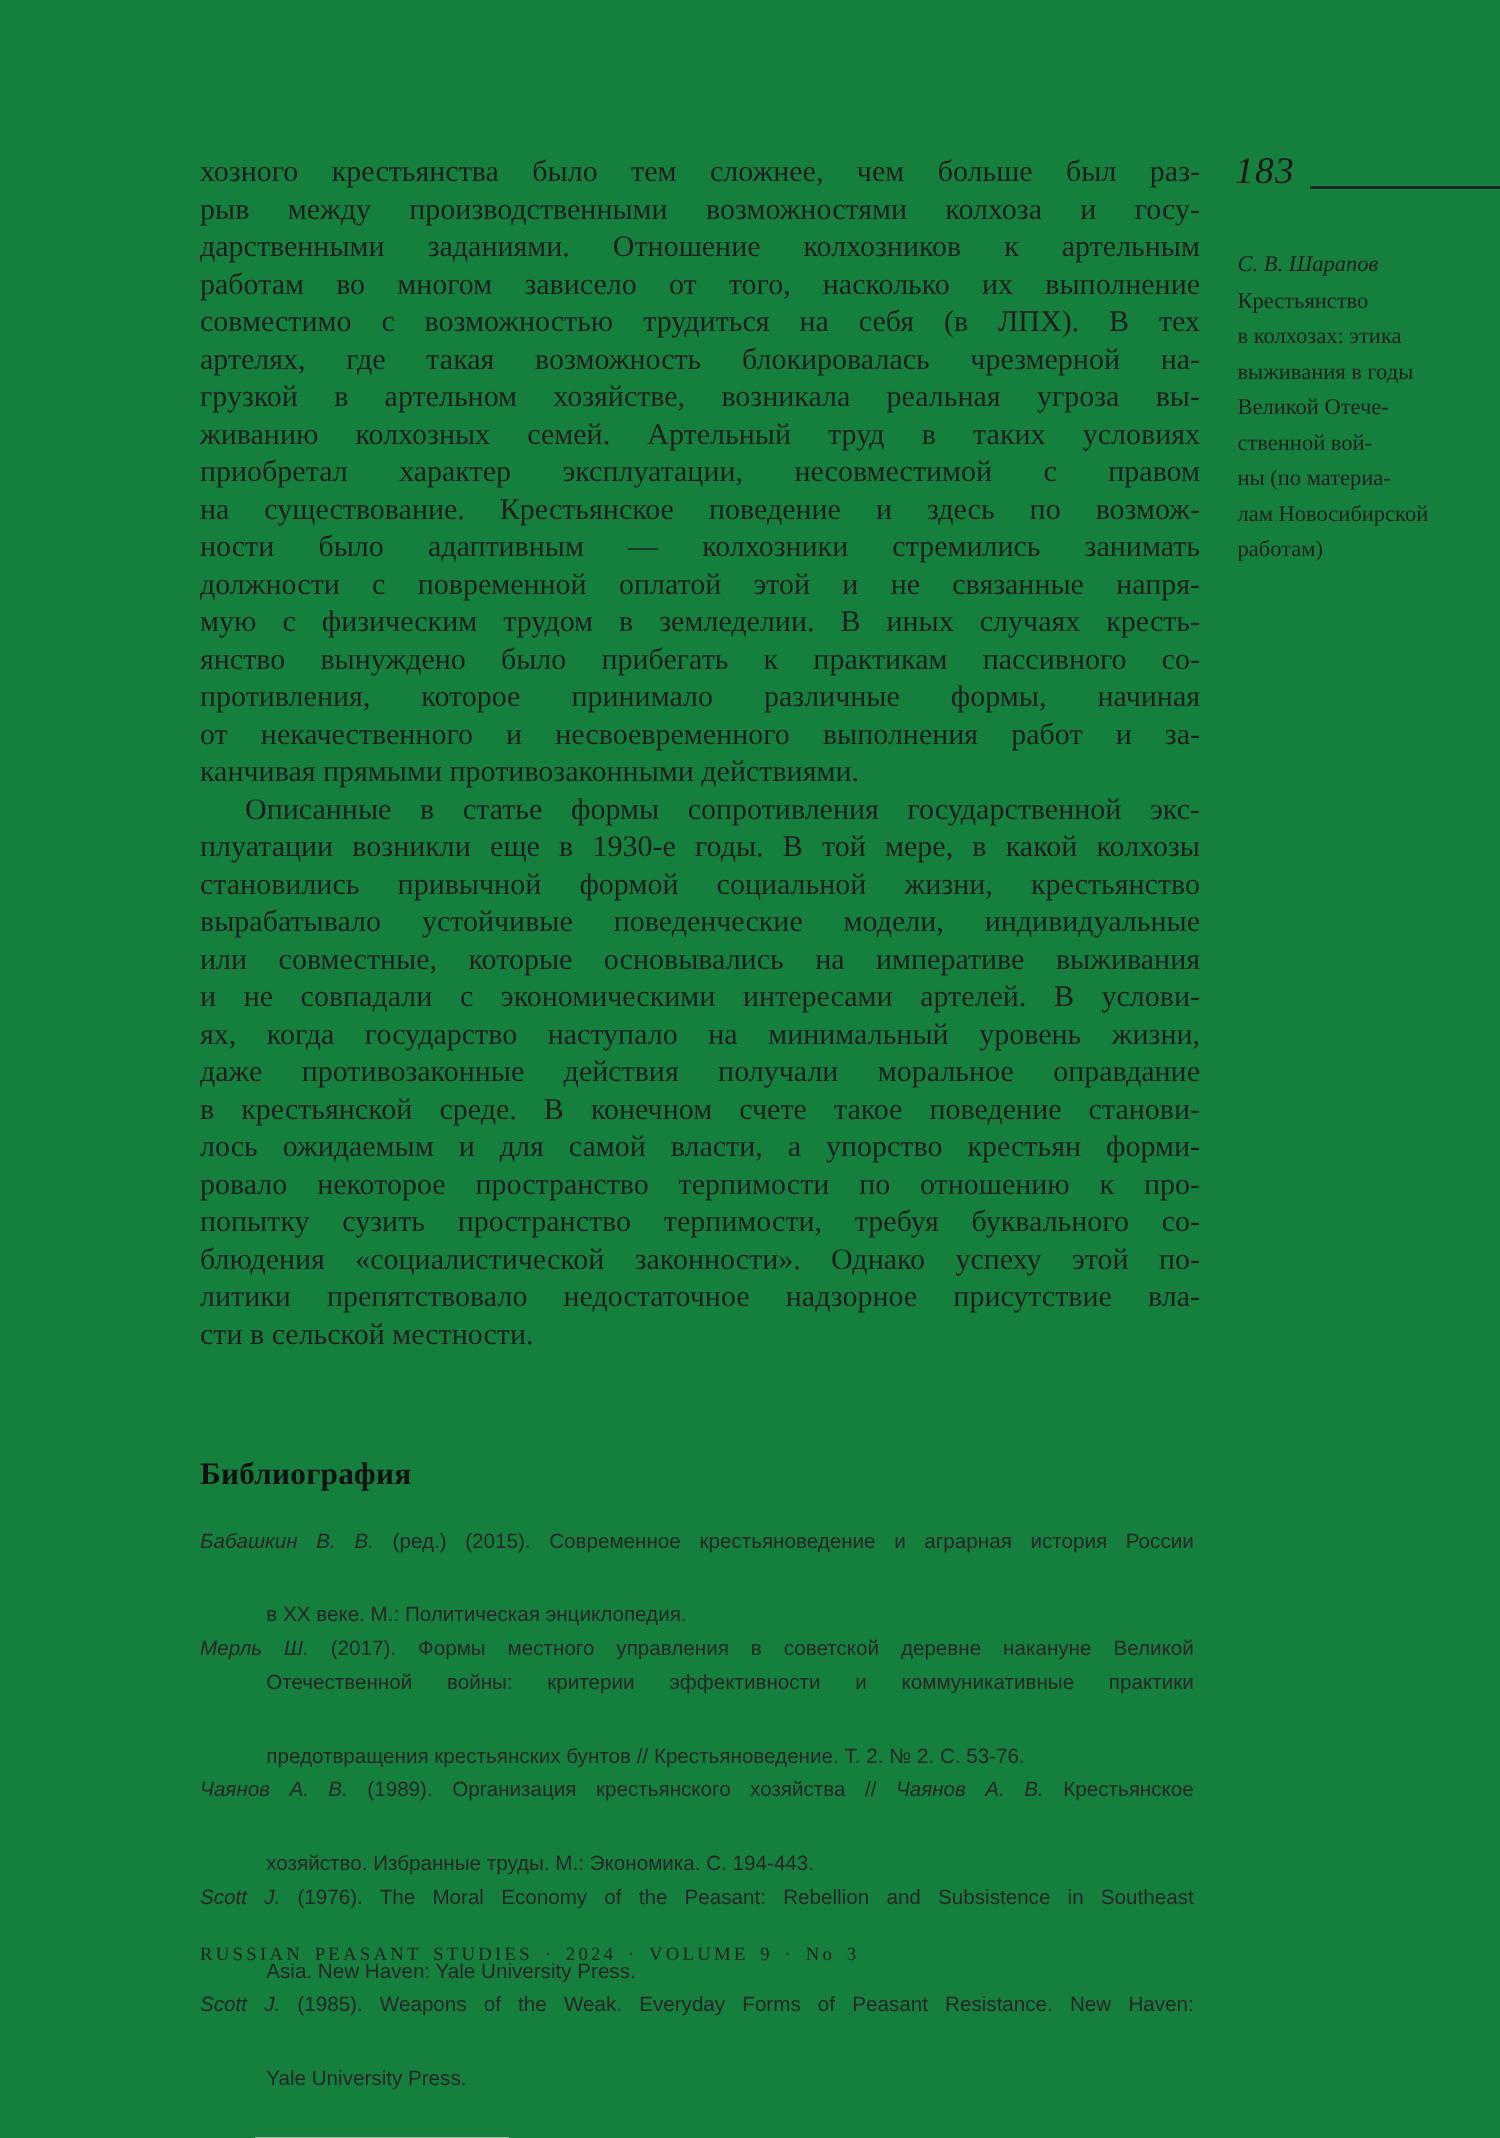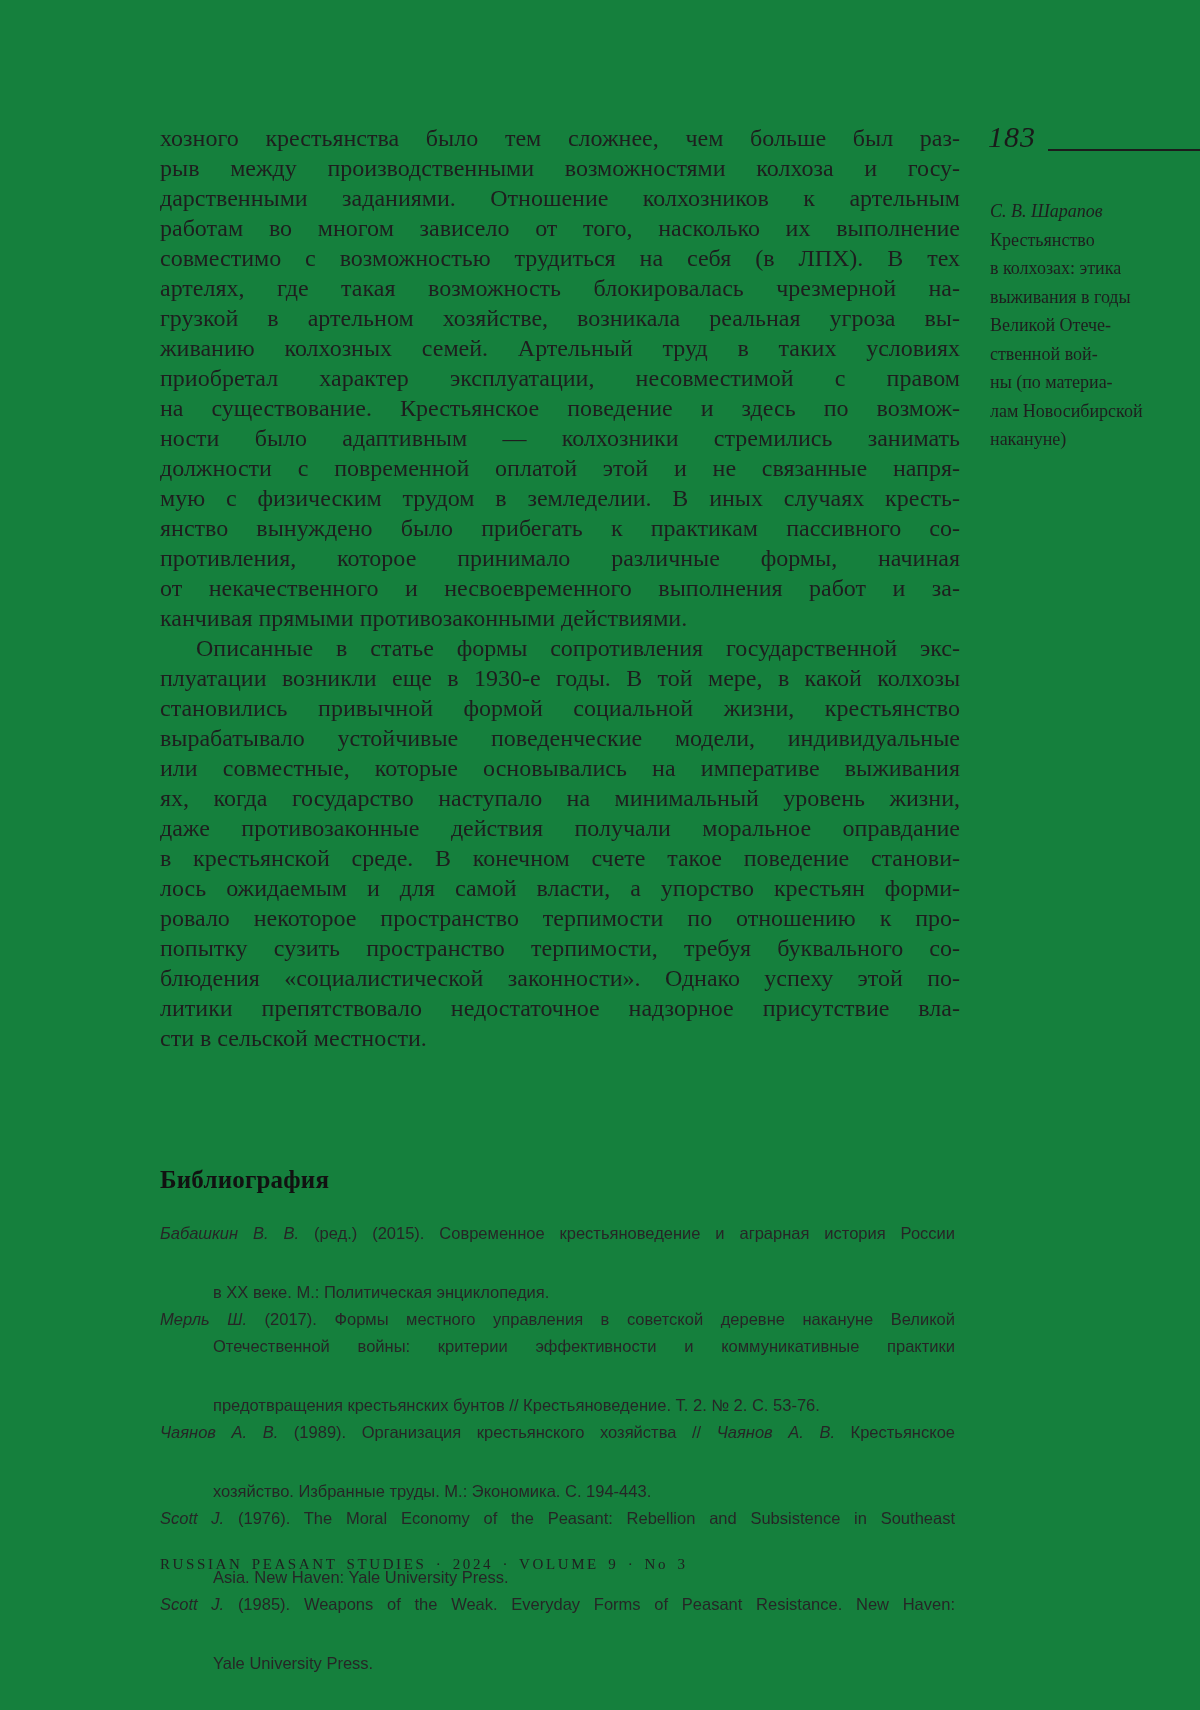--- a/index.html
+++ b/index.html
@@ -72,20 +72,21 @@
       <div class="bline">мую с физическим трудом в земледелии. В иных случаях кресть-</div>
       <div class="bline">янство вынуждено было прибегать к практикам пассивного со-</div>
       <div class="bline">противления, которое принимало различные формы, начиная</div>
       <div class="bline">от некачественного и несвоевременного выполнения работ и за-</div>
       <div class="bline last">канчивая прямыми противозаконными действиями.</div>
       <div class="bline ind">Описанные в статье формы сопротивления государственной экс-</div>
       <div class="bline">плуатации возникли еще в 1930-е годы. В той мере, в какой колхозы</div>
       <div class="bline">становились привычной формой социальной жизни, крестьянство</div>
       <div class="bline">вырабатывало устойчивые поведенческие модели, индивидуальные</div>
       <div class="bline">или совместные, которые основывались на императиве выживания</div>
+      <div class="bline">и не совпадали с экономическими интересами артелей. В услови-</div>
       <div class="bline">ях, когда государство наступало на минимальный уровень жизни,</div>
       <div class="bline">даже противозаконные действия получали моральное оправдание</div>
       <div class="bline">в крестьянской среде. В конечном счете такое поведение станови-</div>
       <div class="bline">лось ожидаемым и для самой власти, а упорство крестьян форми-</div>
       <div class="bline">ровало некоторое пространство терпимости по отношению к про-</div>
       <div class="bline">попытку сузить пространство терпимости, требуя буквального со-</div>
       <div class="bline">блюдения «социалистической законности». Однако успеху этой по-</div>
       <div class="bline">литики препятствовало недостаточное надзорное присутствие вла-</div>
       <div class="bline last">сти в сельской местности.</div>
     </div>
@@ -96,21 +97,21 @@
   <div class="margin-col">
     <div class="m-author">С. В. Шарапов</div>
     <div>
         <div class="mline">Крестьянство</div>
         <div class="mline">в колхозах: этика</div>
         <div class="mline">выживания в годы</div>
         <div class="mline">Великой Отече-</div>
         <div class="mline">ственной вой-</div>
         <div class="mline">ны (по материа-</div>
         <div class="mline">лам Новосибирской</div>
-        <div class="mline">накануне)</div>
+        <div class="mline">работам)</div>
       </div>
   </div>
 
   <div class="bib-heading">Библиография</div>
   <div class="bib-col">
       <div class="bibline"><span class="it">Бабашкин В. В.</span><span> (ред.) (2015). Современное крестьяноведение и аграрная история России</span></div>
       <div class="bibline hang last"><span>в XX веке. М.: Политическая энциклопедия.</span></div>
       <div class="bibline"><span class="it">Мерль Ш.</span><span> (2017). Формы местного управления в советской деревне накануне Великой</span></div>
       <div class="bibline hang"><span>Отечественной войны: критерии эффективности и коммуникативные практики</span></div>
       <div class="bibline hang last"><span>предотвращения крестьянских бунтов // Крестьяноведение. Т. 2. № 2. С. 53-76.</span></div>

